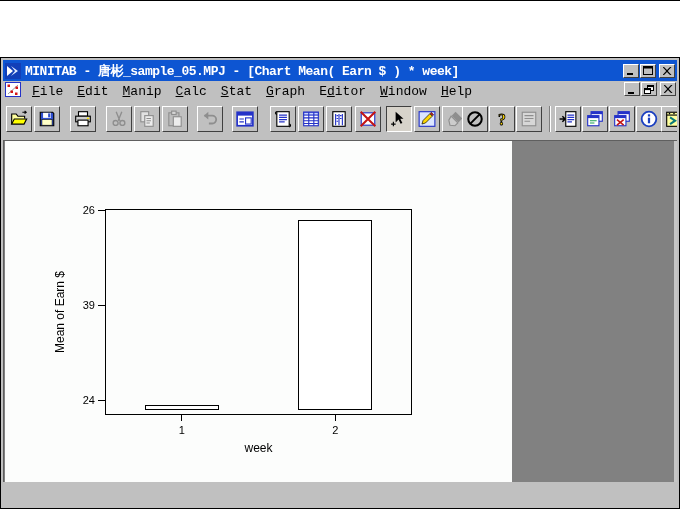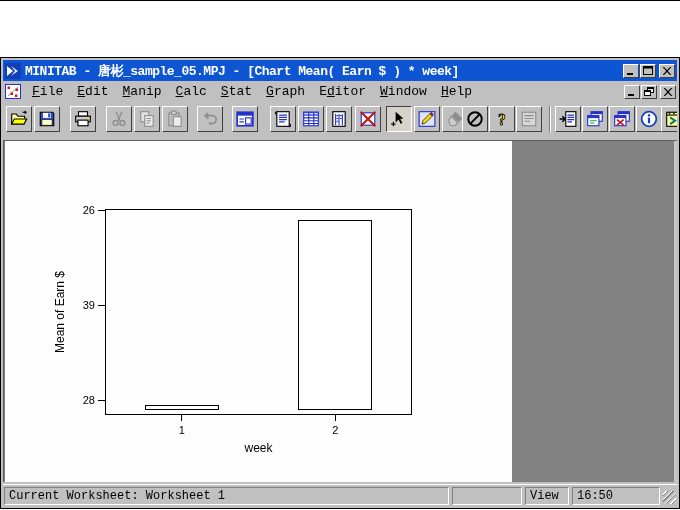--- a/index.html
+++ b/index.html
@@ -16,21 +16,21 @@
               padding:0 2px; font-family:"Liberation Mono", monospace; }
   .titlebar .title-text { color:#fff; font-size:13px; font-weight:bold; margin-left:4px; white-space:nowrap;
                           overflow:hidden; flex:1; letter-spacing:-0.5px; }
   .win-btn { width:16px; height:14px; background:#c0c0c0; border-top:1px solid #fff; border-left:1px solid #fff;
              border-right:1px solid #404040; border-bottom:1px solid #404040; margin-left:1px;
              display:flex; align-items:center; justify-content:center; flex:none; }
   .win-btn svg { display:block; }
   .gap2 { margin-left:3px; }
 
   
-  .menubar { position:absolute; left:2px; top:24px; right:2px; height:19px; display:flex; align-items:center;
+  .menubar { position:absolute; left:2px; top:24px; right:2px; height:19px; display:flex; align-items:flex-start;
              background:#c0c0c0; font-family:"Liberation Mono", monospace; font-size:13px; }
   .menu-doc-icon { width:16px; height:15px; margin:0 4px 0 2px; flex:none; }
   .menu-items { display:flex; align-items:center; height:100%; flex:1; }
   .menu-item { padding:1px 7px; white-space:nowrap; cursor:default; }
   .menu-item .u { text-decoration:underline; }
   .mdi-controls { display:flex; margin-right:1px; }
 
   
   .toolbar { position:absolute; left:2px; top:44px; right:2px; height:36px; background:#c0c0c0; overflow:hidden; }
   .tbtn { position:absolute; top:4px; width:26px; height:26px; background:#c0c0c0;
@@ -364,39 +364,32 @@
           </svg>
         </span>
       </span>
     </div>
 
   <div class="mdi">
     <div class="graph-page">
       <div class="chart" id="chart">
           <div class="plot-area" style="left: 100px; top: 68px; width: 307px; height: 206px;"></div>
           <div class="ytick-line" style="left: 93px; top: 259.26px; width: 7px; height: 1px;"></div>
-          <div class="ytick-label" style="left: 60px; top: 253.76px;">28</div>
+          <div class="ytick-label" style="left: 60px; top: 253.76px;">24</div>
           <div class="ytick-line" style="left: 93px; top: 164.329px; width: 7px; height: 1px;"></div>
           <div class="ytick-label" style="left: 60px; top: 158.829px;">39</div>
           <div class="ytick-line" style="left: 93px; top: 69.3986px; width: 7px; height: 1px;"></div>
           <div class="ytick-label" style="left: 60px; top: 63.8986px; text-align: right;">26</div>
           <div class="bar" style="left: 139.75px; top: 263.558px; width: 74px; height: 5.69585px; background: rgb(255, 255, 255); border-color: rgb(0, 0, 0);"></div>
           <div class="xtick-line" style="left: 176.25px; top: 274px; width: 1px; height: 6px;"></div>
           <div class="xtick-label" style="left: 166.75px; top: 283px;">1</div>
           <div class="bar" style="left: 293.25px; top: 79.3917px; width: 74px; height: 189.862px; background: rgb(255, 255, 255); border-color: rgb(0, 0, 0);"></div>
           <div class="xtick-line" style="left: 329.75px; top: 274px; width: 1px; height: 6px;"></div>
           <div class="xtick-label" style="left: 320.25px; top: 283px;">2</div>
           <div class="x-title" style="left: 253.5px; top: 300px;">week</div>
           <div class="y-title" style="left: 55px; top: 171px;">Mean of Earn $</div>
         </div>
     </div>
     <div class="mdi-strip"></div>
   </div>
 
-  <div class="statusbar">
-    <span class="spanel grow">Current Worksheet: Worksheet 1</span>
-    <span class="spanel w-blank"></span>
-    <span class="spanel w-view">View</span>
-    <span class="spanel w-time">16:50</span>
-    <span class="grip"></span>
-  </div>
 
 </div>
 
 </body></html>

